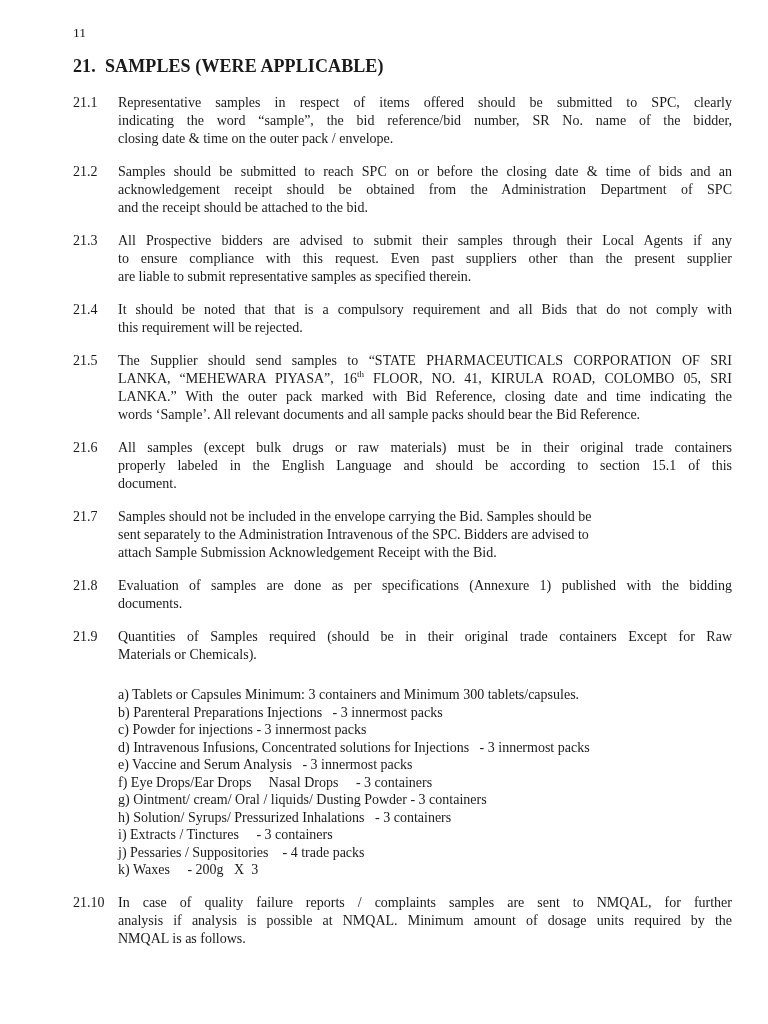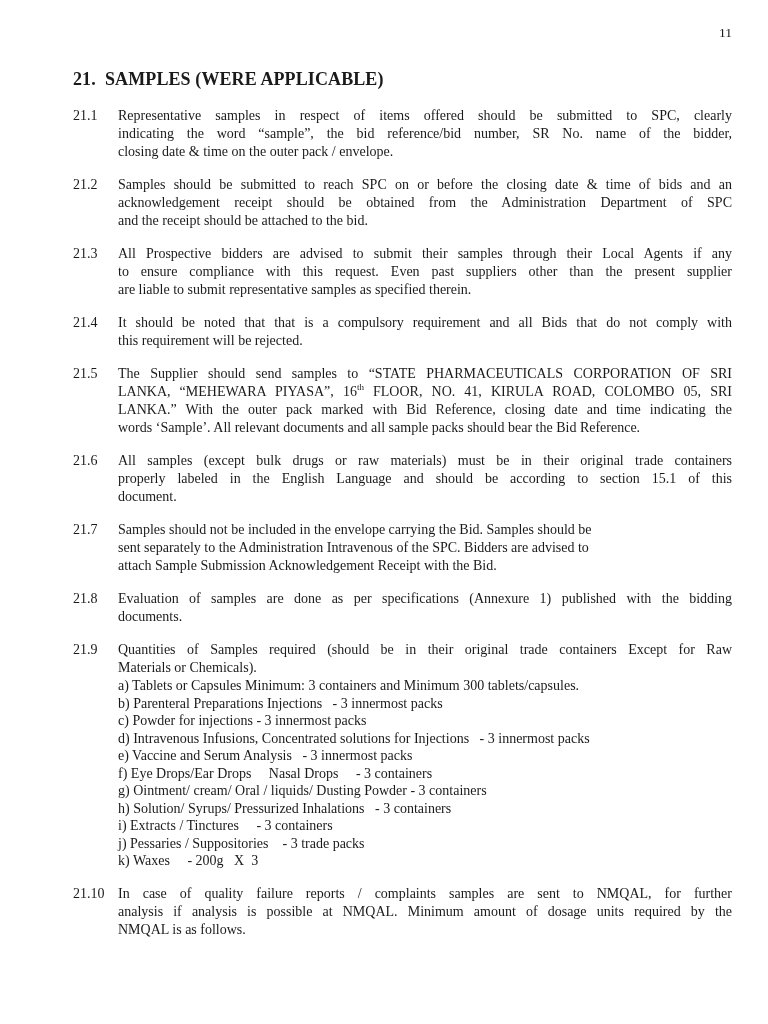--- a/index.html
+++ b/index.html
@@ -2,31 +2,31 @@
 <html><head>
 <meta charset="utf-8">
 <style>
   html, body { margin: 0; padding: 0; background: #ffffff; }
   body {
     width: 768px; height: 1024px; overflow: hidden;
     font-family: "Liberation Serif", "DejaVu Serif", serif;
     color: #1a1a1a;
   }
   .page { box-sizing: border-box; width: 768px; height: 1024px; padding: 24px 36px 0 73px; }
-  .pagenum { text-align: right; font-size: 13.5px; line-height: 18px; margin-bottom: 28px; }
+  .pagenum { text-align: left; font-size: 13.5px; line-height: 18px; margin-bottom: 15px; }
   .heading {
     font-size: 18px; font-weight: 700; line-height: 18px;
     margin-bottom: 19px; white-space: pre-wrap; letter-spacing: 0.1px;
   }
   .section { display: flex; margin-bottom: 15px; font-size: 14px; }
   .num { flex: 0 0 45px; line-height: 18px; }
   .body { flex: 1; min-width: 0; }
   .line { line-height: 18px; }
   .jline { text-align: justify; text-align-last: justify; }
-  .sublist { margin-top: 0; }
+  .sublist { margin-top: 22px; }
   .sline { line-height: 17.5px; white-space: pre-wrap; }
   sup { font-size: 9px; line-height: 0; vertical-align: super; }
   b { font-weight: 400; }
 </style>
 </head>
 <body>
 
 <div class="page">
   <div class="pagenum">11</div>
   <div class="heading">21.  SAMPLES (WERE APPLICABLE)</div>
@@ -102,21 +102,21 @@
           <div class="sublist">
             <div class="sline">a) Tablets or Capsules Minimum: 3 containers and Minimum 300 tablets/capsules.</div>
             <div class="sline">b) Parenteral Preparations Injections   - 3 innermost packs</div>
             <div class="sline">c) Powder for injections - 3 innermost packs</div>
             <div class="sline">d) Intravenous Infusions, Concentrated solutions for Injections   - 3 innermost packs</div>
             <div class="sline">e) Vaccine and Serum Analysis   - 3 innermost packs</div>
             <div class="sline">f) Eye Drops/Ear Drops     Nasal Drops     - 3 containers</div>
             <div class="sline">g) Ointment/ cream/ Oral / liquids/ Dusting Powder - 3 containers</div>
             <div class="sline">h) Solution/ Syrups/ Pressurized Inhalations   - 3 containers</div>
             <div class="sline">i) Extracts / Tinctures     - 3 containers</div>
-            <div class="sline">j) Pessaries / Suppositories    - 3 trade packs</div>
+            <div class="sline">j) Pessaries / Suppositories    - 4 trade packs</div>
             <div class="sline">k) Waxes     - 200g   X  3</div>
           </div>
         </div>
       </div>
       <div class="section">
         <span class="num">21.10</span>
         <div class="body">
           <div class="line jline">In case of quality failure reports / complaints samples are sent to NMQAL, for further</div>
           <div class="line jline">analysis if analysis is possible at NMQAL. Minimum amount of dosage units required by the</div>
           <div class="line">NMQAL is as follows.</div>

